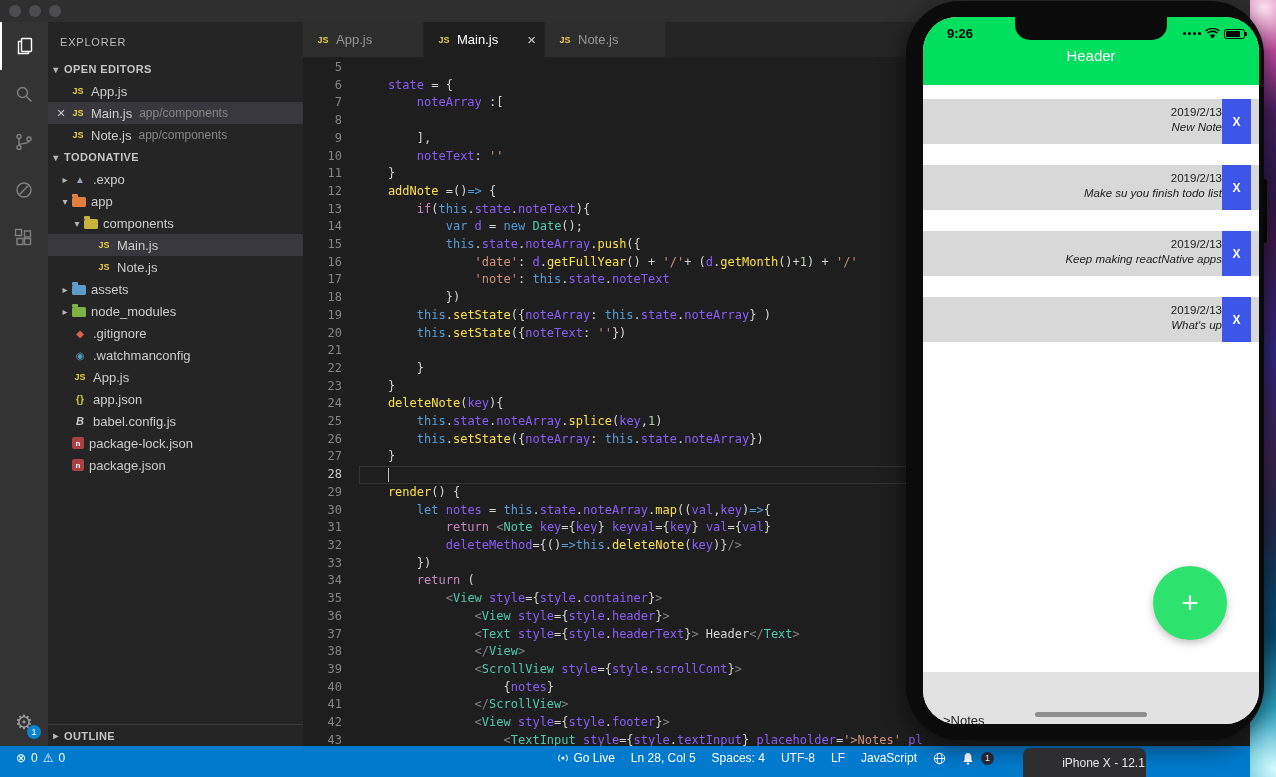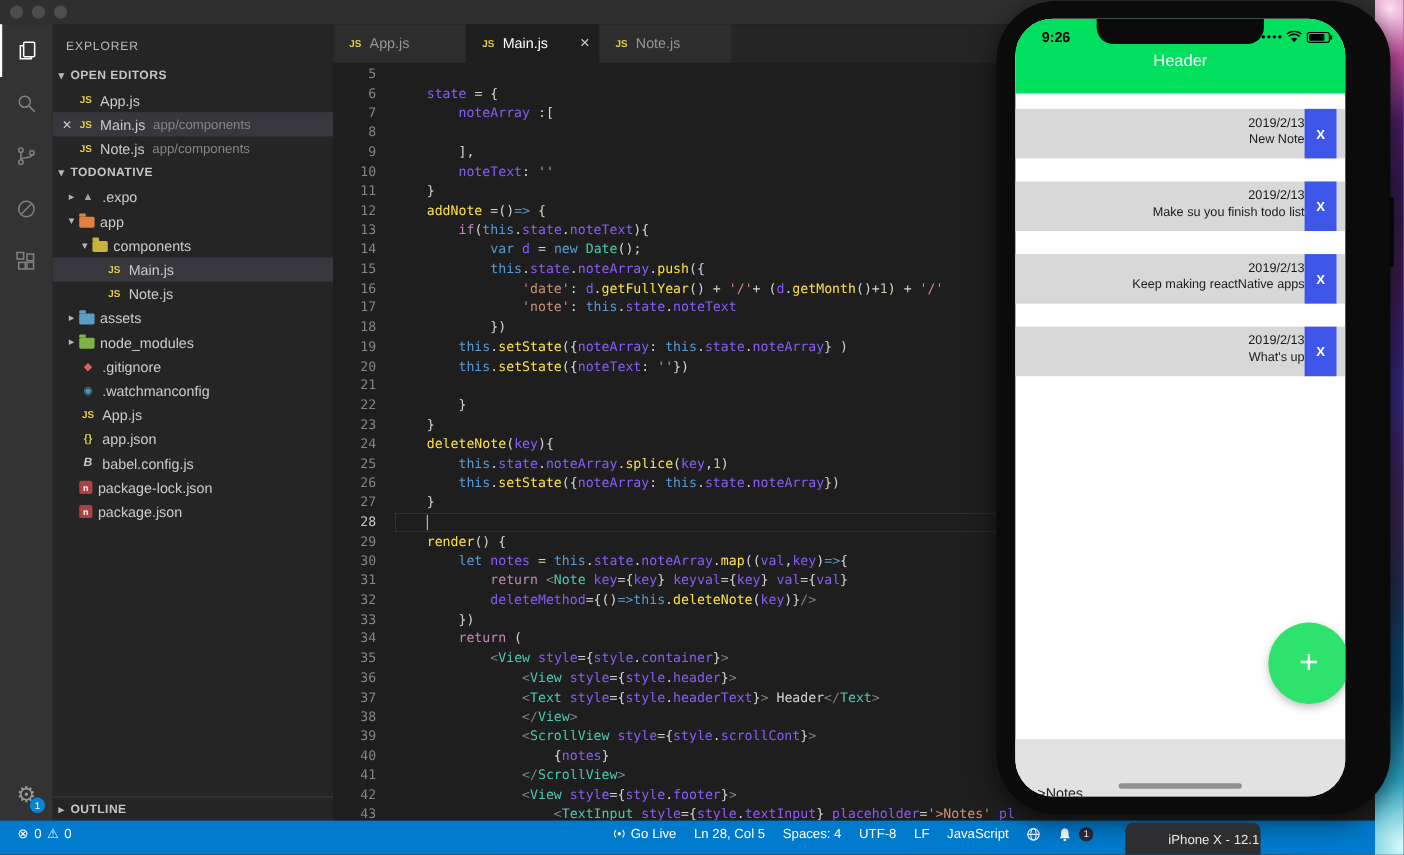--- a/index.html
+++ b/index.html
@@ -90,37 +90,37 @@
   .sb-inner { height:24px; display:flex; align-items:center; padding:0 8px; }
   .sb-left { display:flex; align-items:center; gap:4px; }
   .sb-right { margin-left:auto; margin-right:240px; display:flex; align-items:center; }
   .sb-item { display:flex; align-items:center; gap:5px; padding:0 8px; white-space:nowrap; }
   .sb-icon { font-size:12px; }
   .sb-badge { background:#2a2a3a; border-radius:50%; width:13px; height:13px; font-size:9px; display:flex; align-items:center; justify-content:center; margin-left:2px; }
 
   
   .phone { position:absolute; left:906px; top:1px; width:358px; height:739px; background:#0b0b0c; border-radius:54px; z-index:5; box-shadow:0 6px 24px rgba(0,0,0,0.6); }
   .side-btn { position:absolute; right:-3px; top:178px; width:4px; height:64px; background:#060607; border-radius:2px; }
-  .screen { position:absolute; left:17px; top:16px; width:300px; height:707px; background:#ffffff; border-radius:34px; overflow:hidden; }
+  .screen { position:absolute; left:17px; top:16px; width:336px; height:707px; background:#ffffff; border-radius:34px; overflow:hidden; }
   .app-header { position:absolute; top:0; left:0; width:100%; height:68px; background:var(--header-green); }
   .ios-status { position:absolute; top:9px; left:0; width:100%; height:16px; }
   .ios-time { position:absolute; left:24px; top:0; font-size:13px; font-weight:bold; color:#000; }
   .ios-right { position:absolute; right:14px; top:2px; display:flex; align-items:center; gap:4px; }
   .sig { display:flex; gap:2px; align-items:flex-end; }
   .sig i { width:3px; height:3px; border-radius:50%; background:#000; }
   .battery { width:21px; height:10px; border:1px solid #000; border-radius:2.5px; position:relative; padding:1px; }
   .battery::after { content:""; position:absolute; right:-3px; top:2.5px; width:2px; height:4px; background:#000; border-radius:0 1px 1px 0; }
   .bfill { display:block; width:80%; height:100%; background:#000; border-radius:1px; }
   .app-header-title { position:absolute; top:30px; width:100%; text-align:center; color:#ffffff; font-size:15px; }
   .notch { position:absolute; top:0; left:50%; transform:translateX(-50%); width:152px; height:23px; background:#0b0b0c; border-radius:0 0 15px 15px; }
   .notes-list { position:absolute; top:82px; left:0; width:100%; }
   .note-row { height:45px; background:#d8d8d8; margin-bottom:21px; display:flex; align-items:stretch; }
   .note-texts { padding:7px 0 0 20px; flex:1;text-align:right; }
   .note-date { font-size:11.5px; color:#1b1b1b; }
-  .note-text { font-size:11.5px; color:#1b1b1b; margin-top:3px; }
+  .note-text { font-size:11.5px; color:#1b1b1b; margin-top:3px;font-style:italic; }
   .note-del { width:29px; margin-right:8px; background:var(--delete-blue); color:#fff; display:flex; align-items:center; justify-content:center; font-size:12px; font-weight:bold; }
   .fab { position:absolute; left:230px; top:549px; width:74px; height:74px; border-radius:50%; background:var(--fab-green); color:#fff; font-size:30px; display:flex; align-items:center; justify-content:center; box-shadow:0 3px 8px rgba(0,0,0,0.25); }
   .app-footer { position:absolute; bottom:0; left:0; width:100%; height:52px; background:#e2e2e2; }
   .note-input { position:absolute; left:20px; top:13px; font-size:13px; color:#222;margin-top:28px; }
   .home-indicator { position:absolute; left:50%; transform:translateX(-50%); bottom:7px; width:112px; height:5px; border-radius:2.5px; background:#8f8f8f; }
 
   .device-label { position:absolute; left:1023px; top:748px; width:123px; height:29px; background:#2e2e30; border-radius:7px 7px 0 0; color:#e8e8e8; font-size:12px; display:flex; align-items:center; justify-content:center; z-index:6;padding-left:38px; }
 </style>
 </head>
 <body>

